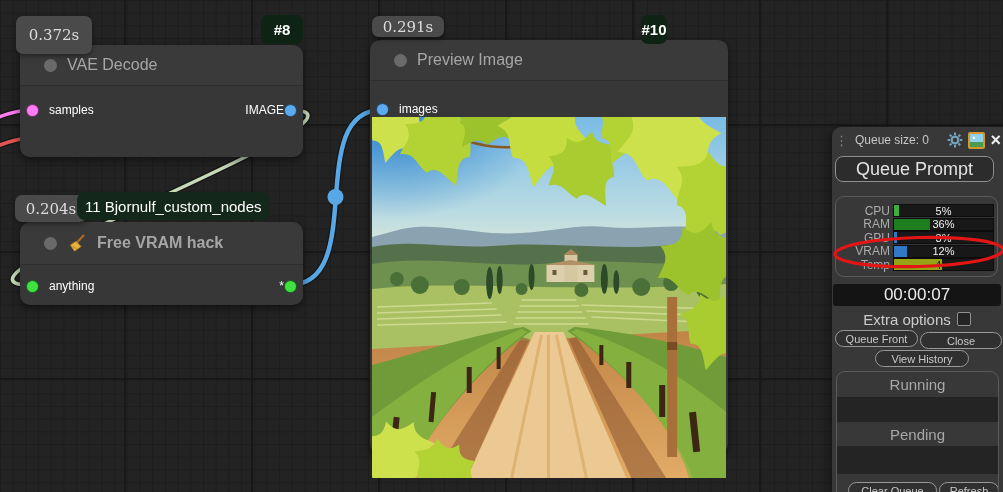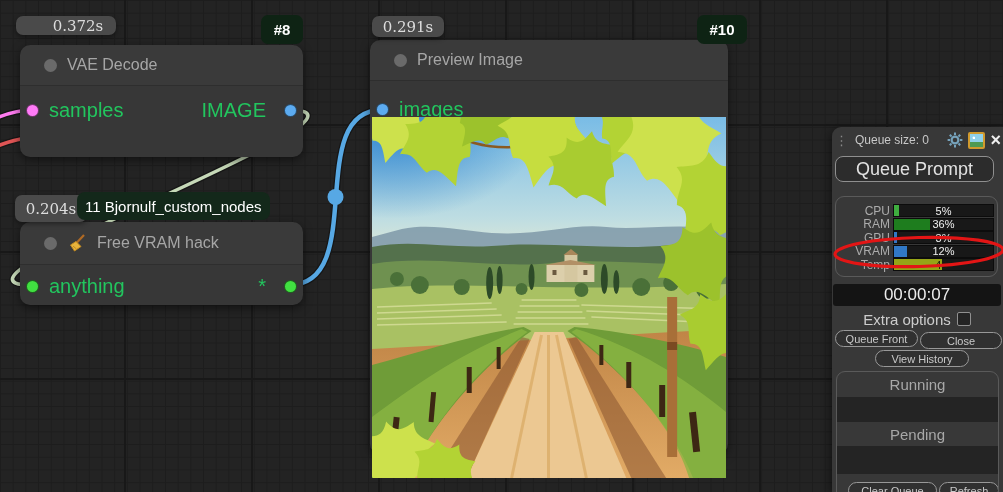--- a/index.html
+++ b/index.html
@@ -17,22 +17,22 @@
   .node{position:absolute;background:#373737;border-radius:10px;
         box-shadow:0 3px 10px rgba(0,0,0,.5);z-index:2;}
   .node-header{position:absolute;left:0;right:0;top:0;height:40px;border-radius:10px 10px 0 0;
         background:rgba(255,255,255,.015);border-bottom:1px solid #2e2e2e;
         display:flex;align-items:center;padding-left:24px;gap:10px;}
   .collapse-dot{width:13px;height:13px;border-radius:50%;background:#6a6a6a;flex:0 0 auto;}
   .node-title{color:#a6a6a6;font-size:16px;white-space:nowrap;}
   .slot-row{position:absolute;left:0;right:0;height:28px;display:flex;align-items:center;}
   .dot{width:11px;height:11px;border-radius:50%;border:1px solid rgba(0,0,0,.55);flex:0 0 auto;}
   .in-dot{margin-left:6px;margin-right:10px;}
-  .out-wrap{position:absolute;right:6px;display:flex;align-items:center;gap:18px;height:28px;}
-  .slot-label{color:#22c55e;font-size:20px;}
+  .out-wrap{position:absolute;right:6px;display:flex;align-items:center;gap:0;height:28px;}
+  .slot-label{color:#ffffff;font-size:12px;}
   
   .time-badge{position:absolute;background:#4a4a4a;border-radius:7px;color:#dcdcdc;
         font-family:"DejaVu Serif",serif;font-size:15px;display:flex;align-items:center;
         justify-content:center;z-index:3;box-shadow:0 2px 5px rgba(0,0,0,.4);}
   .id-badge{position:absolute;background:#0e2314;border-radius:7px;color:#fff;font-size:15px;
         font-weight:600;display:flex;align-items:center;justify-content:center;z-index:4;}
   .grp-badge{position:absolute;background:#13281a;border-radius:8px;color:#fff;font-size:15px;
         display:flex;align-items:center;padding:0 8px;z-index:4;white-space:nowrap;}
   
   #wires{position:absolute;left:0;top:0;z-index:1;}
@@ -83,21 +83,21 @@
   <path d="M289,110 C409,110 -88,285 31,285" stroke="#161616" stroke-width="6" fill="none"></path>
   <path d="M289,285 C369,285 303,110 382,110" stroke="#161616" stroke-width="7" fill="none"></path>
 
   <path d="M-8,120 C10,112 20,110 31,110" stroke-width="3.5" fill="none" stroke="#ff7bf0"></path>
   <path d="M-8,148 C10,141 20,138 31,138" stroke-width="3.5" fill="none" stroke="#e05555"></path>
   <path d="M289,110 C409,110 -88,285 31,285" stroke-width="3.5" fill="none" stroke="#c6d9b8"></path>
   <path d="M289,285 C369,285 303,110 382,110" stroke-width="4.5" fill="none" stroke="#57a8e4"></path>
   <circle cx="335.5" cy="197" r="8" fill="#57a8e4"></circle>
 </svg>
 
-<div class="time-badge" style="left:16px;top:16px;width:76px;height:19px;padding-left:24px;">0.372s</div>
+<div class="time-badge" style="left:16px;top:16px;width:76px;height:38px;">0.372s</div>
 <div class="id-badge" style="left:261px;top:15px;width:42px;height:29px;">#8</div>
 
 <div class="node" style="left:20px;top:45px;width:283px;height:112px;">
   <div class="node-header">
     <span class="collapse-dot"></span>
     <span class="node-title">VAE Decode</span>
   </div>
   <div class="slot-row" style="top:51px;">
     <span class="dot in-dot" style="background-color: rgb(255, 123, 247);"></span>
     <span class="slot-label">samples</span>
@@ -105,41 +105,41 @@
       <span class="slot-label">IMAGE</span>
       <span class="dot" style="background-color: rgb(92, 171, 240);"></span>
     </span>
   </div>
 </div>
 
 <div class="time-badge" style="left:15px;top:195px;width:72px;height:27px;">0.204s</div>
 <div class="grp-badge" style="left:77px;top:192px;height:28px;">11 Bjornulf_custom_nodes</div>
 
 <div class="node" style="left:20px;top:222px;width:283px;height:83px;">
-  <div class="node-header" style="height:42px;">
+  <div class="node-header" style="height:42px;font-weight:bold;">
     <span class="collapse-dot"></span>
     <svg width="20" height="20" viewBox="0 0 20 20">
       <line x1="17" y1="2" x2="9" y2="10.5" stroke="#b06a24" stroke-width="2.2"></line>
       <path d="M9 8.5 L14 13.5 L7.5 18 L3.5 12 Z" fill="#e8b33c" stroke="#c28a20" stroke-width="1"></path>
       <line x1="6" y1="13" x2="9.5" y2="16" stroke="#c28a20" stroke-width="1"></line>
     </svg>
     <span class="node-title">Free VRAM hack</span>
   </div>
   <div class="slot-row" style="top:50px;">
     <span class="dot in-dot" style="background-color: rgb(65, 224, 65);"></span>
     <span class="slot-label">anything</span>
     <span class="out-wrap" style="top:0;">
       <span class="slot-label">*</span>
       <span class="dot" style="background-color: rgb(65, 224, 65);"></span>
     </span>
   </div>
 </div>
 
 <div class="time-badge" style="left:372px;top:16px;width:72px;height:21px;">0.291s</div>
-<div class="id-badge" style="left:697px;top:15px;width:50px;height:29px;">#10</div>
+<div class="id-badge" style="left:641px;top:15px;width:26px;height:29px;">#10</div>
 
 <div class="node" style="left:370px;top:40px;width:358px;height:414px;">
   <div class="node-header">
     <span class="collapse-dot"></span>
     <span class="node-title">Preview Image</span>
   </div>
   <div class="slot-row" style="top:55px;">
     <span class="dot in-dot" style="background-color: rgb(92, 171, 240);"></span>
     <span class="slot-label">images</span>
   </div>

